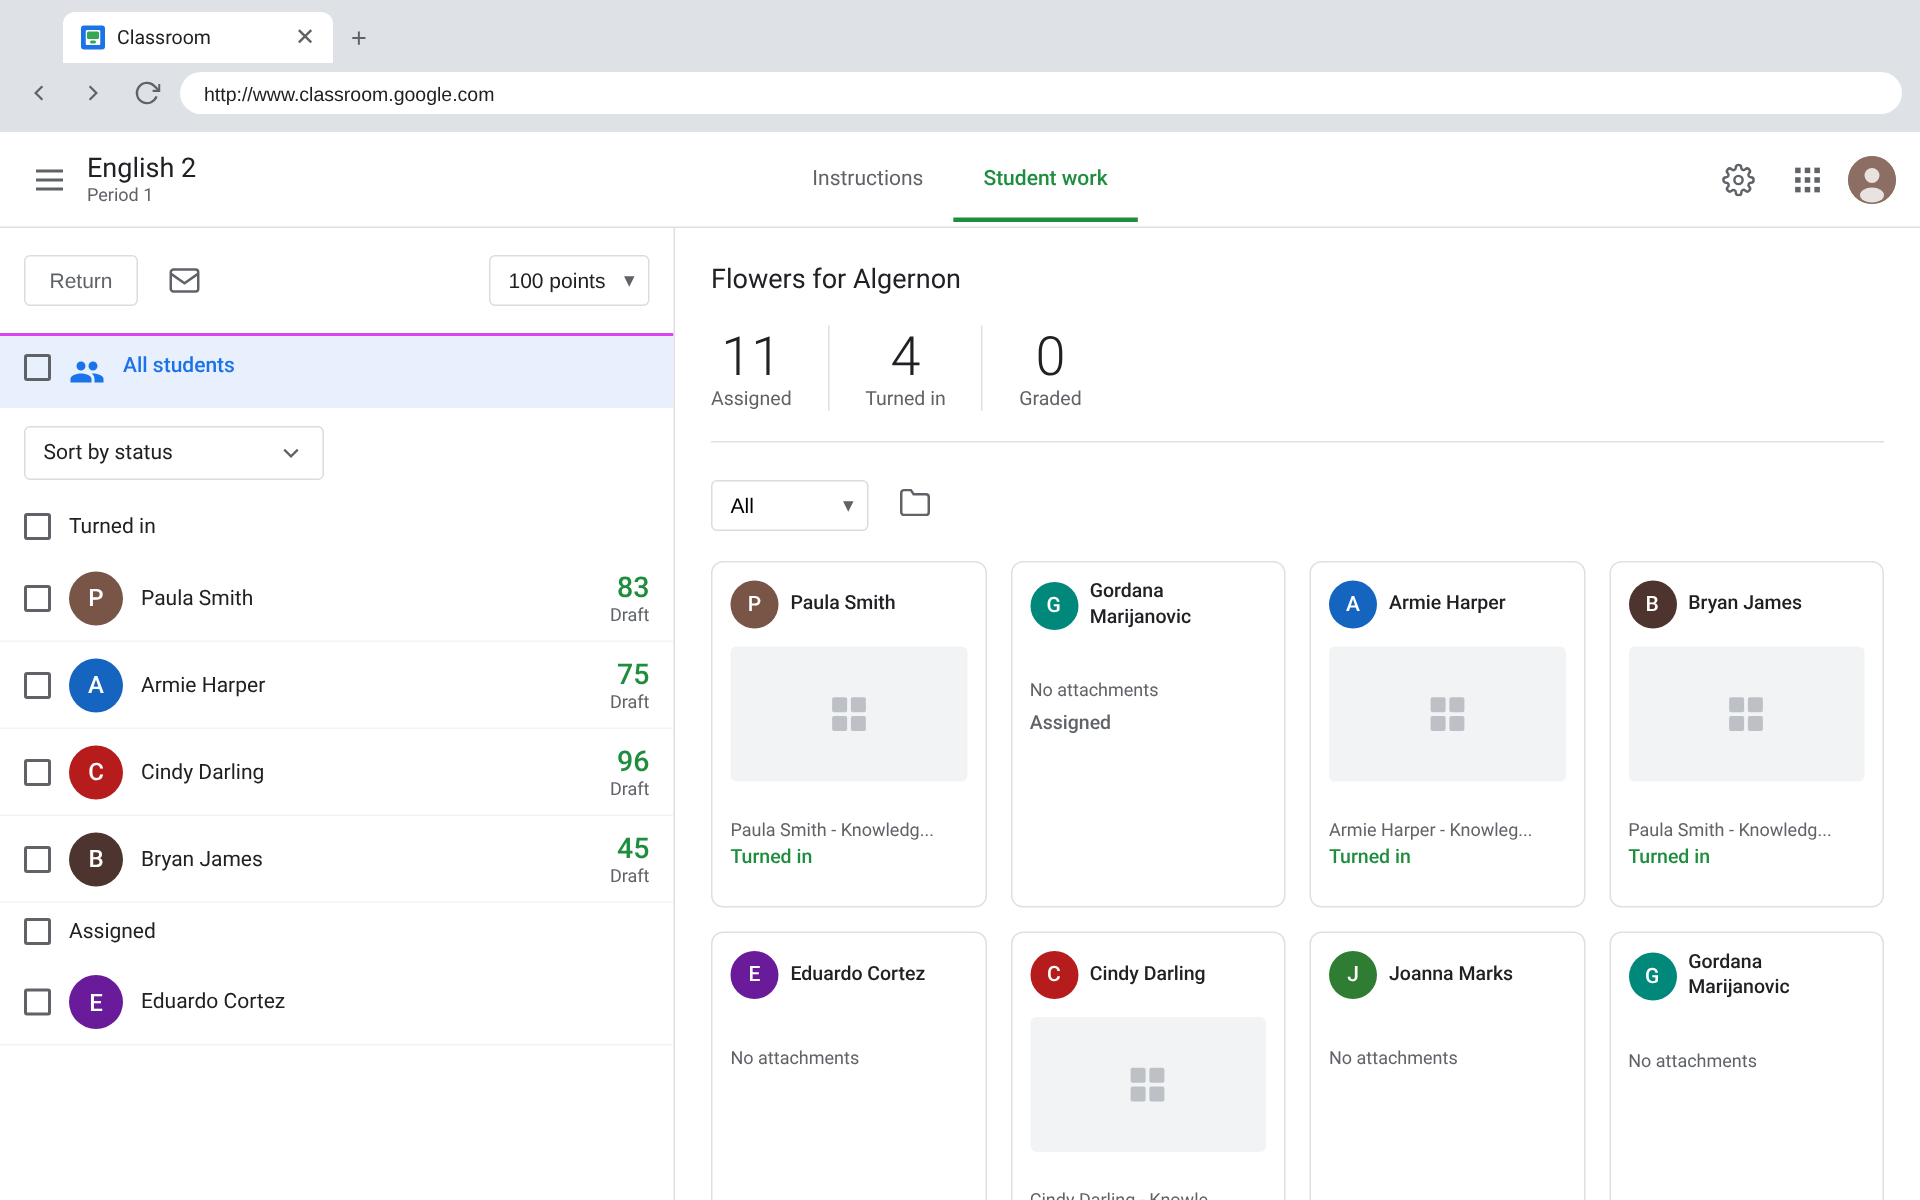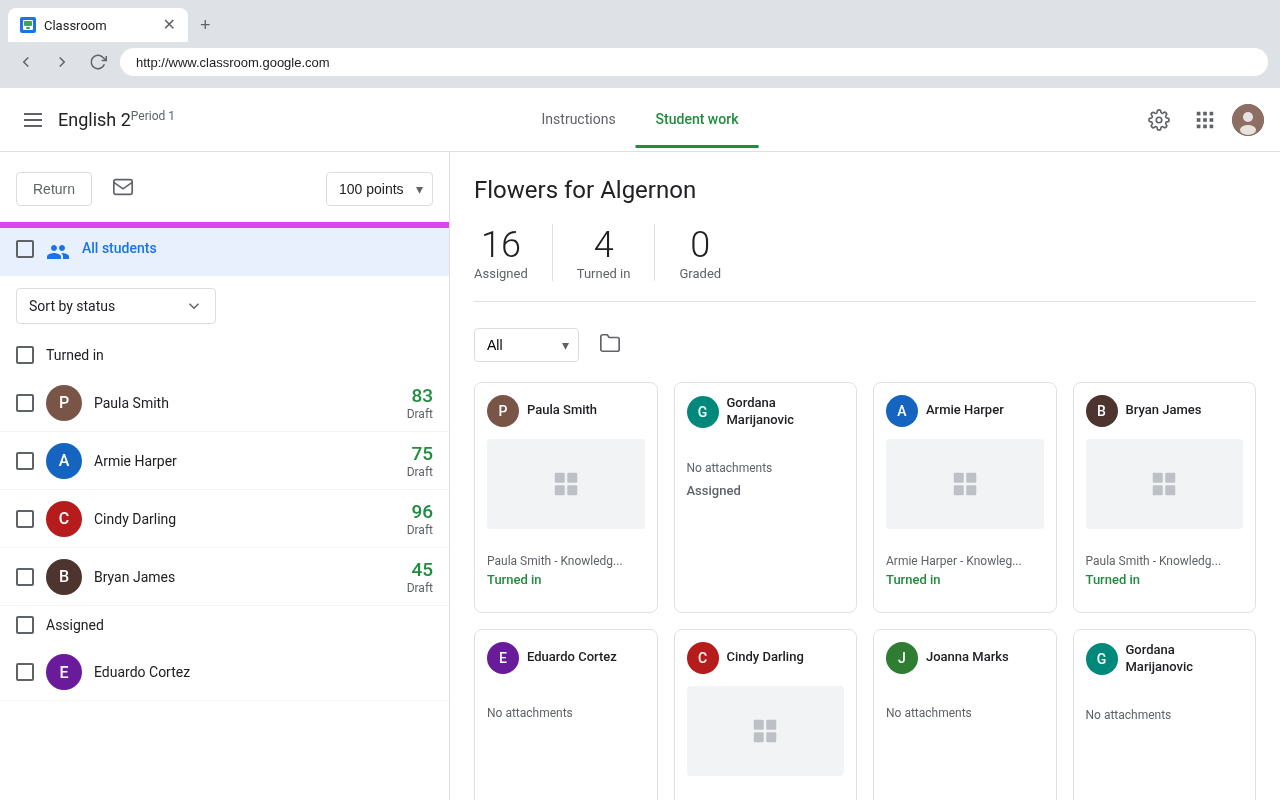--- a/index.html
+++ b/index.html
@@ -1,49 +1,49 @@
 <!DOCTYPE html>
 <html><head>
   <meta charset="utf-8">
   <style>
     * { margin: 0; padding: 0; box-sizing: border-box; }
     body { font-family: 'Roboto', Arial, sans-serif; background: #fff; width: 1280px; height: 800px; overflow: hidden; font-size: 14px; color: #202124; }
 
     
     .browser-chrome { background: #dee1e6; height: 88px; }
     .tab-bar { display: flex; align-items: center; padding: 8px 8px 0; gap: 4px; }
-    .tab { background: #fff; border-radius: 8px 8px 0 0; padding: 6px 12px; display: flex; align-items: center; gap: 8px; min-width: 180px; height: 34px; font-size: 13px; color: #202124; }
+    .tab { background: #fff; border-radius: 8px 8px 0 0; padding: 6px 12px; display: flex; align-items: center; gap: 8px; min-width: 180px; height: 34px; font-size: 13px; color: #202124; margin-left: 34px; }
     .tab-favicon { width: 16px; height: 16px; background: #1a73e8; border-radius: 2px; display: flex; align-items: center; justify-content: center; color: white; font-size: 9px; font-weight: bold; }
     .tab-close { margin-left: auto; cursor: pointer; color: #5f6368; font-size: 16px; line-height: 1; }
     .new-tab-btn { background: none; border: none; cursor: pointer; color: #5f6368; font-size: 18px; padding: 4px 8px; }
     .nav-bar { display: flex; align-items: center; padding: 6px 12px; gap: 8px; background: #dee1e6; }
     .nav-btn { background: none; border: none; cursor: pointer; color: #5f6368; font-size: 18px; padding: 4px; border-radius: 50%; width: 28px; height: 28px; display: flex; align-items: center; justify-content: center; }
     .url-bar { flex: 1; background: #fff; border-radius: 20px; padding: 4px 16px; font-size: 13px; color: #202124; border: none; height: 28px; }
 
     
     .app { display: flex; flex-direction: column; height: 712px; }
     .app-header { display: flex; align-items: center; height: 64px; border-bottom: 1px solid #e0e0e0; padding: 0 16px; }
     .hamburger-btn { background: none; border: none; cursor: pointer; padding: 8px; margin-right: 8px; color: #5f6368; }
     .hamburger-lines { display: flex; flex-direction: column; gap: 4px; }
     .hamburger-lines span { display: block; width: 18px; height: 2px; background: #5f6368; }
-    .app-logo { display: flex; margin-right: auto; }
+    .app-logo { display: flex; flex-direction: column; margin-right: auto; }
     .app-logo-title { font-size: 18px; font-weight: 400; color: #202124; }
     .app-logo-subtitle { font-size: 12px; color: #5f6368; }
     .header-nav-item { padding: 20px 20px 18px; font-size: 14px; color: #5f6368; cursor: pointer; text-decoration: none; border-bottom: 3px solid transparent; }
     .header-nav-item.active { color: #1e8e3e; border-bottom-color: #1e8e3e; font-weight: 500; }
     .header-actions { display: flex; align-items: center; gap: 8px; margin-left: auto; }
     .icon-btn { background: none; border: none; cursor: pointer; padding: 8px; border-radius: 50%; color: #5f6368; display: flex; align-items: center; justify-content: center; }
     .avatar { width: 32px; height: 32px; border-radius: 50%; background: #8d6e63; display: flex; align-items: center; justify-content: center; overflow: hidden; cursor: pointer; }
 
     
     .main-content { display: flex; flex: 1; overflow: hidden; }
 
     
     .sidebar { width: 450px; border-right: 1px solid #e0e0e0; display: flex; flex-direction: column; overflow-y: auto; }
-    .sidebar-toolbar { display: flex; align-items: flex-end; gap: 12px; padding: 16px; border-bottom: 6px solid #d946ef; }
+    .sidebar-toolbar { display: flex; align-items: center; gap: 12px; padding: 16px; border-bottom: 2px solid #d946ef; }
     .return-btn { background: #fff; border: 1px solid #dadce0; border-radius: 4px; padding: 8px 16px; font-size: 14px; cursor: pointer; color: #5f6368; }
     .mail-btn { background: none; border: none; cursor: pointer; color: #5f6368; padding: 8px; }
     .points-select { margin-left: auto; border: 1px solid #dadce0; border-radius: 4px; padding: 8px 12px; font-size: 14px; background: #fff; cursor: pointer; color: #202124; appearance: none; padding-right: 28px; }
     .select-wrapper { position: relative; }
     .select-wrapper::after { content: '▾'; position: absolute; right: 10px; top: 50%; transform: translateY(-50%); color: #5f6368; pointer-events: none; }
 
     .all-students-row { display: flex; align-items: flex-start; gap: 12px; padding: 12px 16px; background: #e8f0fe; cursor: pointer; }
     .checkbox { width: 18px; height: 18px; border: 2px solid #5f6368; border-radius: 2px; cursor: pointer; flex-shrink: 0; }
     .all-students-label { font-size: 14px; color: #1a73e8; font-weight: 500; }
 
@@ -55,21 +55,21 @@
 
     .student-row { display: flex; align-items: center; gap: 12px; padding: 10px 16px; border-bottom: 1px solid #f1f3f4; cursor: pointer; }
     .student-avatar-placeholder { width: 36px; height: 36px; border-radius: 50%; display: flex; align-items: center; justify-content: center; font-size: 16px; font-weight: 500; color: white; flex-shrink: 0; }
     .student-name { font-size: 14px; color: #202124; flex: 1; }
     .student-score { text-align: right; }
     .score-value { font-size: 19px; color: #1e8e3e; font-weight: 500; }
     .score-label { font-size: 12px; color: #5f6368; margin-left: 36px; }
 
     
     .content-area { flex: 1; overflow-y: auto; padding: 24px; }
-    .assignment-title { font-size: 24px; font-weight: 400; color: #202124; margin-bottom: 20px; }
+    .assignment-title { font-size: 18px; font-weight: 400; color: #202124; margin-bottom: 20px; }
     .stats-row { display: flex; align-items: center; margin-bottom: 20px; border-bottom: 1px solid #e0e0e0; padding-bottom: 20px; }
     .stat-item { text-align: center; padding: 0 24px; border-right: 1px solid #e0e0e0; }
     .stat-item:first-child { padding-left: 0; }
     .stat-item:last-child { border-right: none; }
     .stat-number { font-size: 36px; font-weight: 300; color: #202124; }
     .stat-label { font-size: 13px; color: #5f6368; }
 
     .filter-row { display: flex; align-items: flex-end; gap: 12px; margin-bottom: 20px; }
     .filter-select { border: 1px solid #dadce0; border-radius: 4px; padding: 8px 32px 8px 12px; font-size: 14px; background: #fff; cursor: pointer; appearance: none; }
     .filter-select-wrapper { position: relative; }
@@ -282,21 +282,21 @@
           </div>
         </div>
       </div>
     </div>
 
     <div class="content-area">
       <h1 class="assignment-title">Flowers for Algernon</h1>
 
       <div class="stats-row">
         <div class="stat-item">
-          <div class="stat-number">16</div>
+          <div class="stat-number">11</div>
           <div class="stat-label">Assigned</div>
         </div>
         <div class="stat-item">
           <div class="stat-number">4</div>
           <div class="stat-label">Turned in</div>
         </div>
         <div class="stat-item">
           <div class="stat-number">0</div>
           <div class="stat-label">Graded</div>
         </div>

